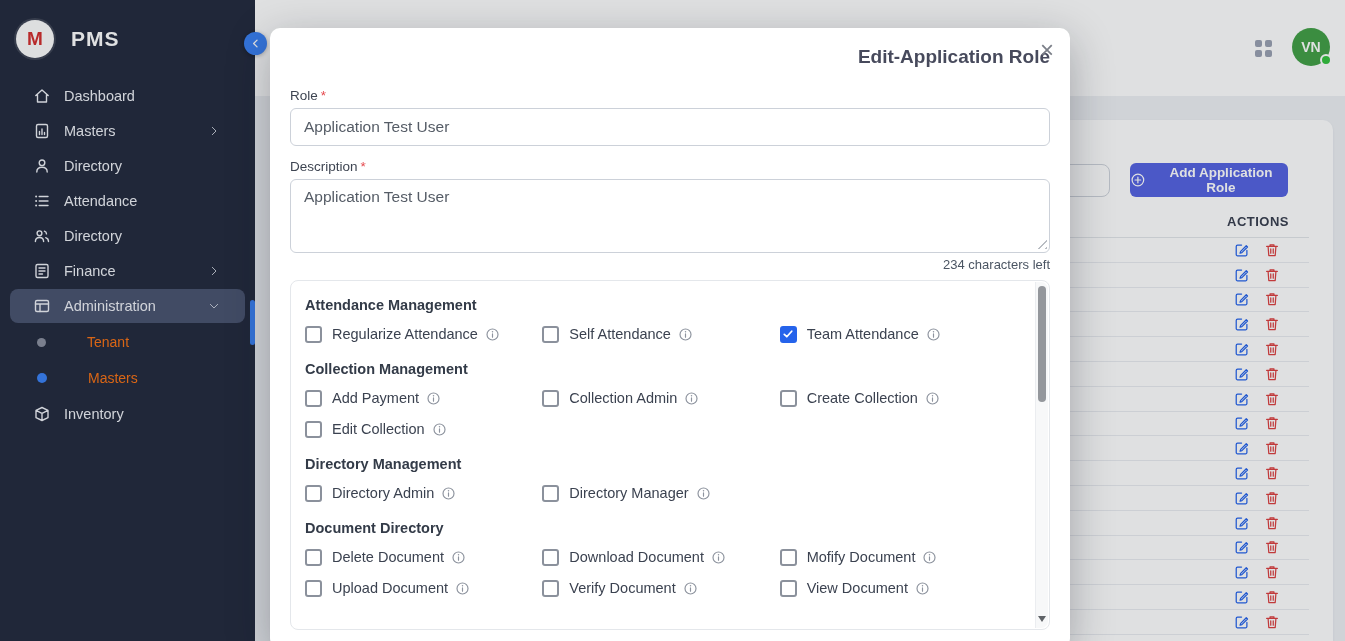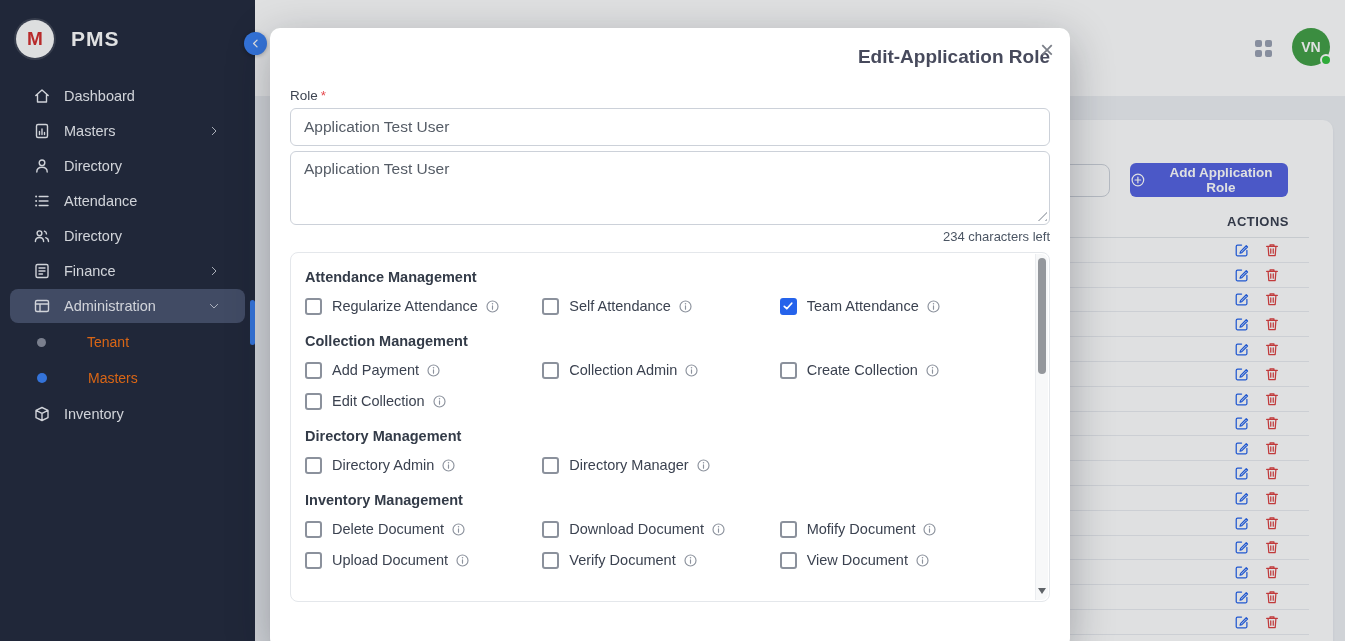--- a/index.html
+++ b/index.html
@@ -464,20 +464,23 @@
 
   <div class="modal">
     <div class="modal-title">Edit-Application Role</div>
     <div class="close-x">×</div>
 
     <div class="field-label first">
       <span>Role</span><span class="req">*</span>
     </div>
     <input class="text-input" value="Application Test User" style="">
 
+    <div class="field-label second">
+      <span>Description</span><span class="req">*</span>
+    </div>
     <div class="ta-wrap">
       <textarea class="textarea" style="">Application Test User</textarea>
       <span class="resize-grip"></span>
     </div>
     <div class="chars-left">234 characters left</div>
 
     <div class="permissions">
       <div id="permissions-list">
           <h4>Attendance Management</h4>
           <div class="perm-grid">
@@ -586,21 +589,21 @@
               <span>Directory Manager</span>
               <span class="icon info">
                 <svg viewBox="0 0 18 18" fill="none" stroke="currentColor" stroke-width="1.4" stroke-linecap="round" stroke-linejoin="round">
                   <circle cx="9" cy="9" r="6.6"></circle>
                   <path d="M9 8.3 V12.3"></path>
                   <circle cx="9" cy="5.7" r="0.9" fill="currentColor" stroke="none"></circle>
                 </svg>
               </span>
             </div>
           </div>
-          <h4>Inventory Management</h4>
+          <h4>Document Directory</h4>
           <div class="perm-grid">
             <div class="perm">
               <span class="cb"></span>
               <span>Delete Document</span>
               <span class="icon info">
                 <svg viewBox="0 0 18 18" fill="none" stroke="currentColor" stroke-width="1.4" stroke-linecap="round" stroke-linejoin="round">
                   <circle cx="9" cy="9" r="6.6"></circle>
                   <path d="M9 8.3 V12.3"></path>
                   <circle cx="9" cy="5.7" r="0.9" fill="currentColor" stroke="none"></circle>
                 </svg>

